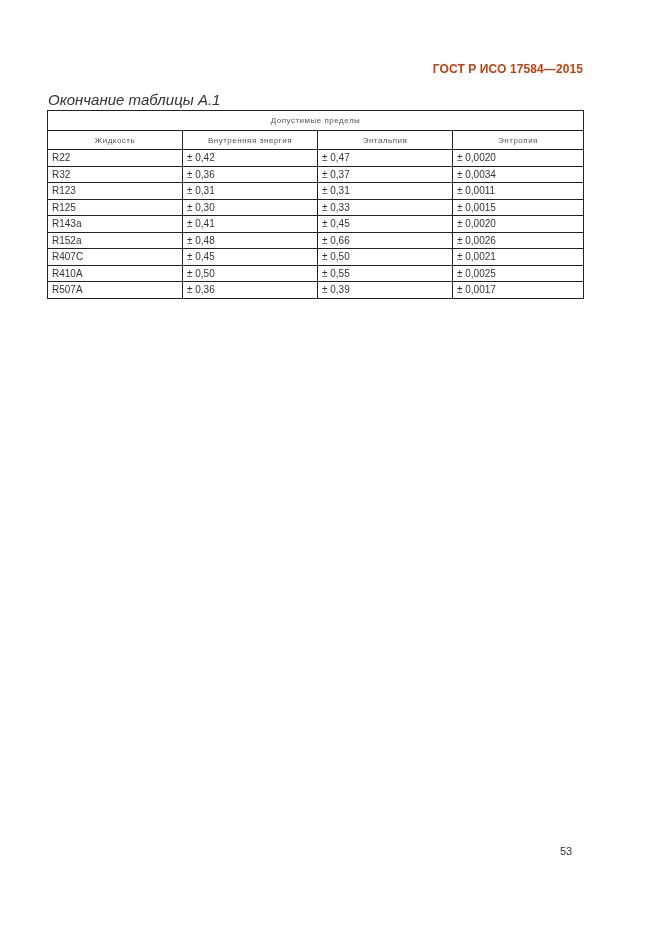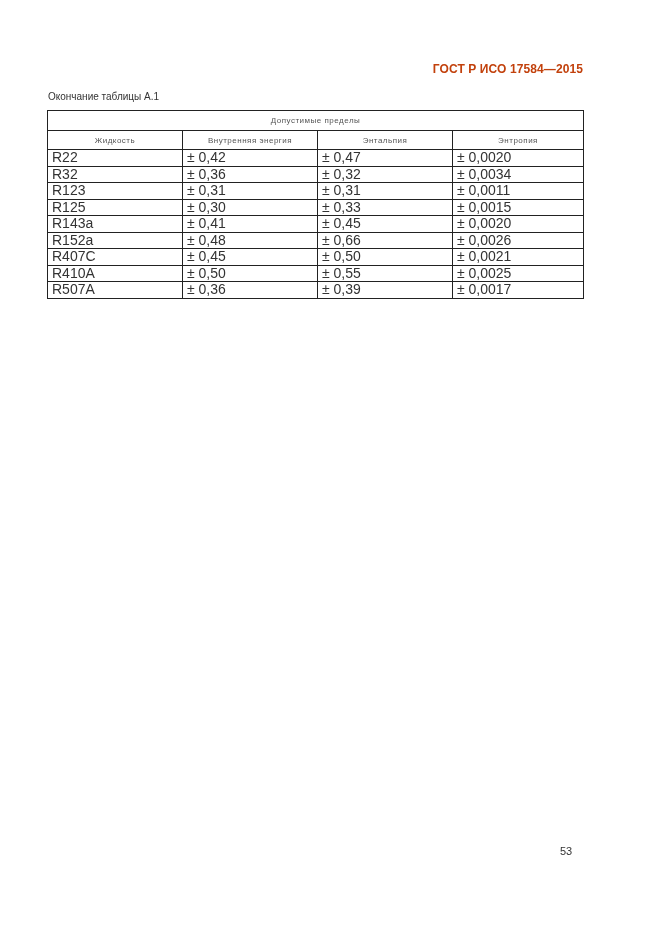--- a/index.html
+++ b/index.html
@@ -1,27 +1,27 @@
 <!DOCTYPE html>
 <html><head>
 <meta charset="utf-8">
 <style>
   html, body { margin: 0; padding: 0; background: #ffffff; }
   body { width: 661px; height: 935px; position: relative; overflow: hidden;
          font-family: "Liberation Sans", sans-serif; color: #222; }
   .std-header { position: absolute; left: 420px; top: 62px; width: 163px; text-align: right;
                 font-size: 12px; font-weight: bold; color: #c2410c; letter-spacing: 0.1px; }
-  .caption { position: absolute; left: 48px; top: 91px; font-size: 10px; color: #333; }
+  .caption { position: absolute; left: 48px; top: 91px; font-size: 15px; font-style: italic; color: #333; }
   table.limits { position: absolute; left: 47px; top: 110px; width: 536px;
                  border-collapse: collapse; table-layout: fixed; }
   table.limits td, table.limits th { border: 1px solid #222; padding: 0 4px; }
   table.limits th { font-weight: normal; font-size: 8px; color: #555; letter-spacing: 0.5px; }
   .group-head th { height: 19px; }
   .col-head th { height: 18px; border-bottom: 3px double #222; }
-  table.limits td { font-size: 14px; height: 15.5px; line-height: 15px; color: #333; }
+  table.limits td { font-size: 10px; height: 15.5px; line-height: 15px; color: #333; }
   .page-num { position: absolute; left: 560px; top: 845px; width: 22px; text-align: left;
               font-size: 11px; color: #333; }
 </style>
 </head>
 <body>
 
 <div class="std-header">ГОСТ Р ИСО 17584—2015</div>
 
 <div class="caption">Окончание таблицы А.1</div>
 
@@ -46,21 +46,21 @@
   <tbody id="table-body">
   <tr>
         <td>R22</td>
         <td>± 0,42</td>
         <td>± 0,47</td>
         <td>± 0,0020</td>
       </tr>
       <tr>
         <td>R32</td>
         <td>± 0,36</td>
-        <td>± 0,32</td>
+        <td>± 0,37</td>
         <td>± 0,0034</td>
       </tr>
       <tr>
         <td>R123</td>
         <td>± 0,31</td>
         <td>± 0,31</td>
         <td>± 0,0011</td>
       </tr>
       <tr>
         <td>R125</td>

